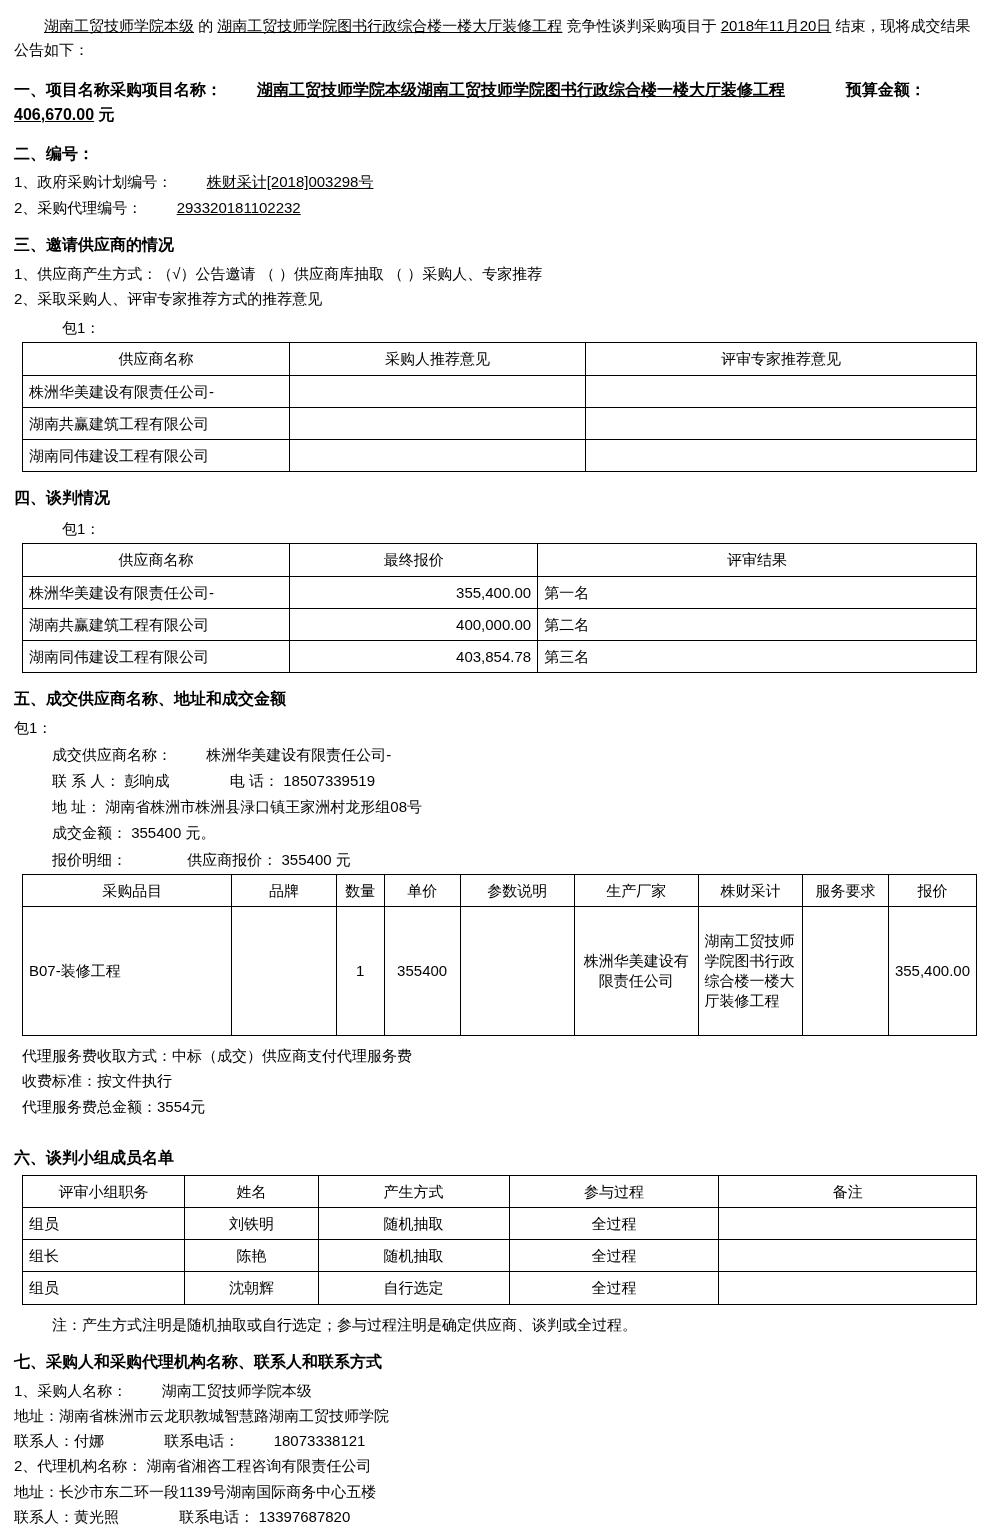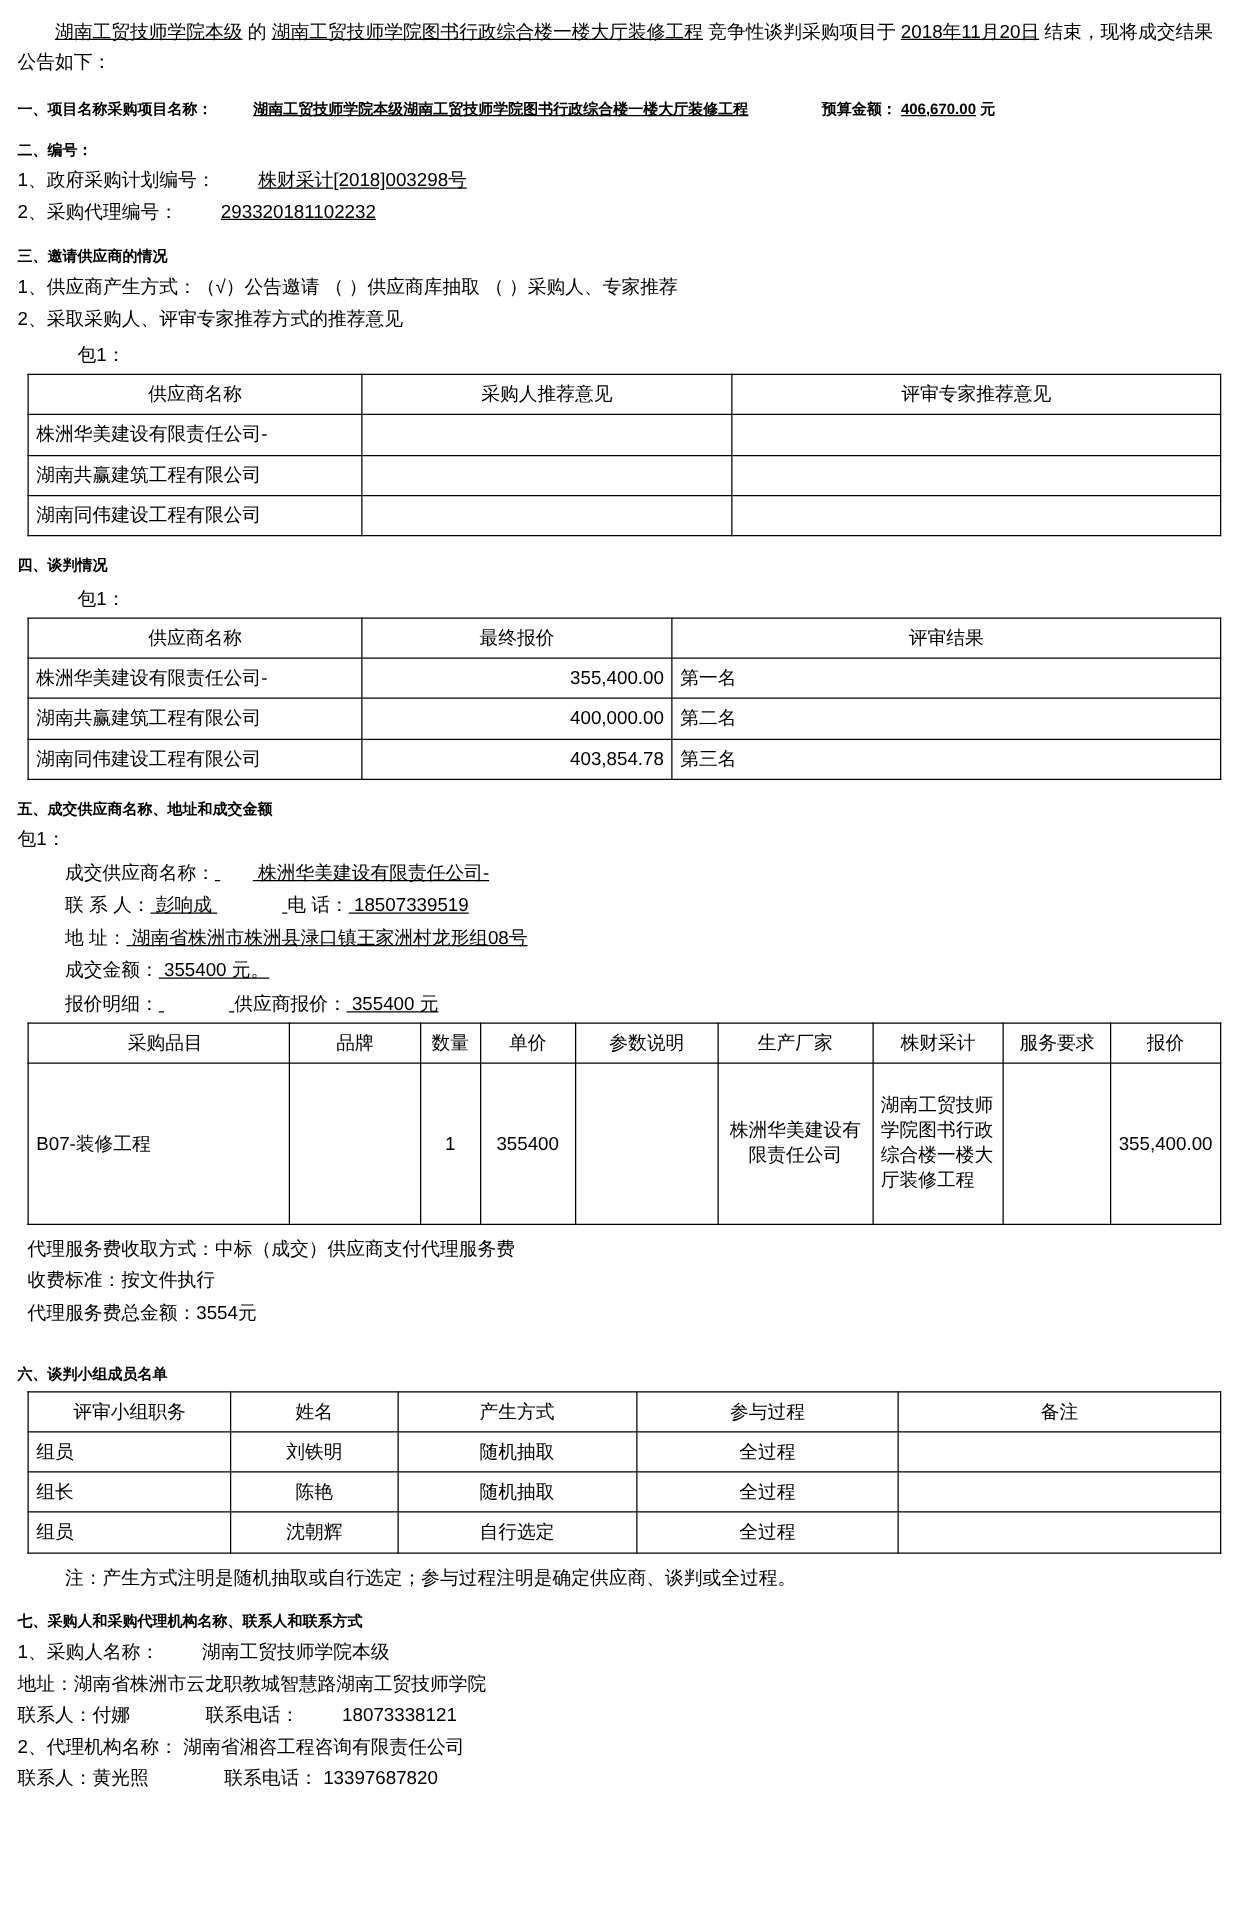--- a/index.html
+++ b/index.html
@@ -22,21 +22,21 @@
   }
   .intro {
     font-size: 15px;
     line-height: 1.6;
     margin: 4px 0 16px 0;
     text-indent: 30px;
   }
   .u { text-decoration: underline; }
   .sec-title {
     font-weight: bold;
-    font-size: 12px;
+    font-size: 16px;
     margin: 14px 0 4px 0;
   }
   .indent1 { margin-left: 38px; }
   .indent2 { margin-left: 56px; }
   .indent3 { margin-left: 76px; }
   .line { margin: 2px 0; }
   .pkg { margin-left: 48px; margin-top: 6px; margin-bottom: 3px; }
   table {
     border-collapse: collapse;
     width: calc(100% - 16px);
@@ -66,21 +66,21 @@
   .tbl-detail th:nth-child(6) { width: 13%; }
   .tbl-detail th:nth-child(7) { width: 11%; }
   .tbl-detail th:nth-child(8) { width: 9%; }
   .tbl-detail td { height: 28px; }
   .tbl-detail .tall td { height: 120px; vertical-align: middle; }
   .tbl-detail .wrapcell { line-height: 1.35; }
   .tbl-members th:nth-child(1) { width: 17%; }
   .tbl-members th:nth-child(2) { width: 14%; margin-top: 47px; }
   .tbl-members th:nth-child(3) { width: 20%; margin-top: 17px; }
   .tbl-members th:nth-child(4) { width: 22%; }
-  .kv { margin: 3px 0 3px 38px; text-decoration: underline; }
+  .kv { margin: 3px 0 3px 38px; }
   .kv .k { display: inline-block; }
   .note { margin: 4px 0 10px 38px; }
   .sp { display: inline-block; width: 26px; }
   .sp2 { display: inline-block; width: 52px; }
 </style>
 </head>
 <body>
 
 <div class="page">
 
@@ -287,19 +287,22 @@
     <span class="sp2"></span>
     <span>联系电话：</span>
     <span class="sp"></span>
     <span>18073338121</span>
   </div>
   <div class="line indent1">
     <span>2、代理机构名称：</span>
     <span>湖南省湘咨工程咨询有限责任公司</span>
   </div>
   <div class="line indent3">
+    <span>地址：</span><span>长沙市东二环一段1139号湖南国际商务中心五楼</span>
+  </div>
+  <div class="line indent3">
     <span>联系人：</span><span>黄光照</span>
     <span class="sp2"></span>
     <span>联系电话：</span>
     <span>13397687820</span>
   </div>
 
 </div>
 
 </body></html>

